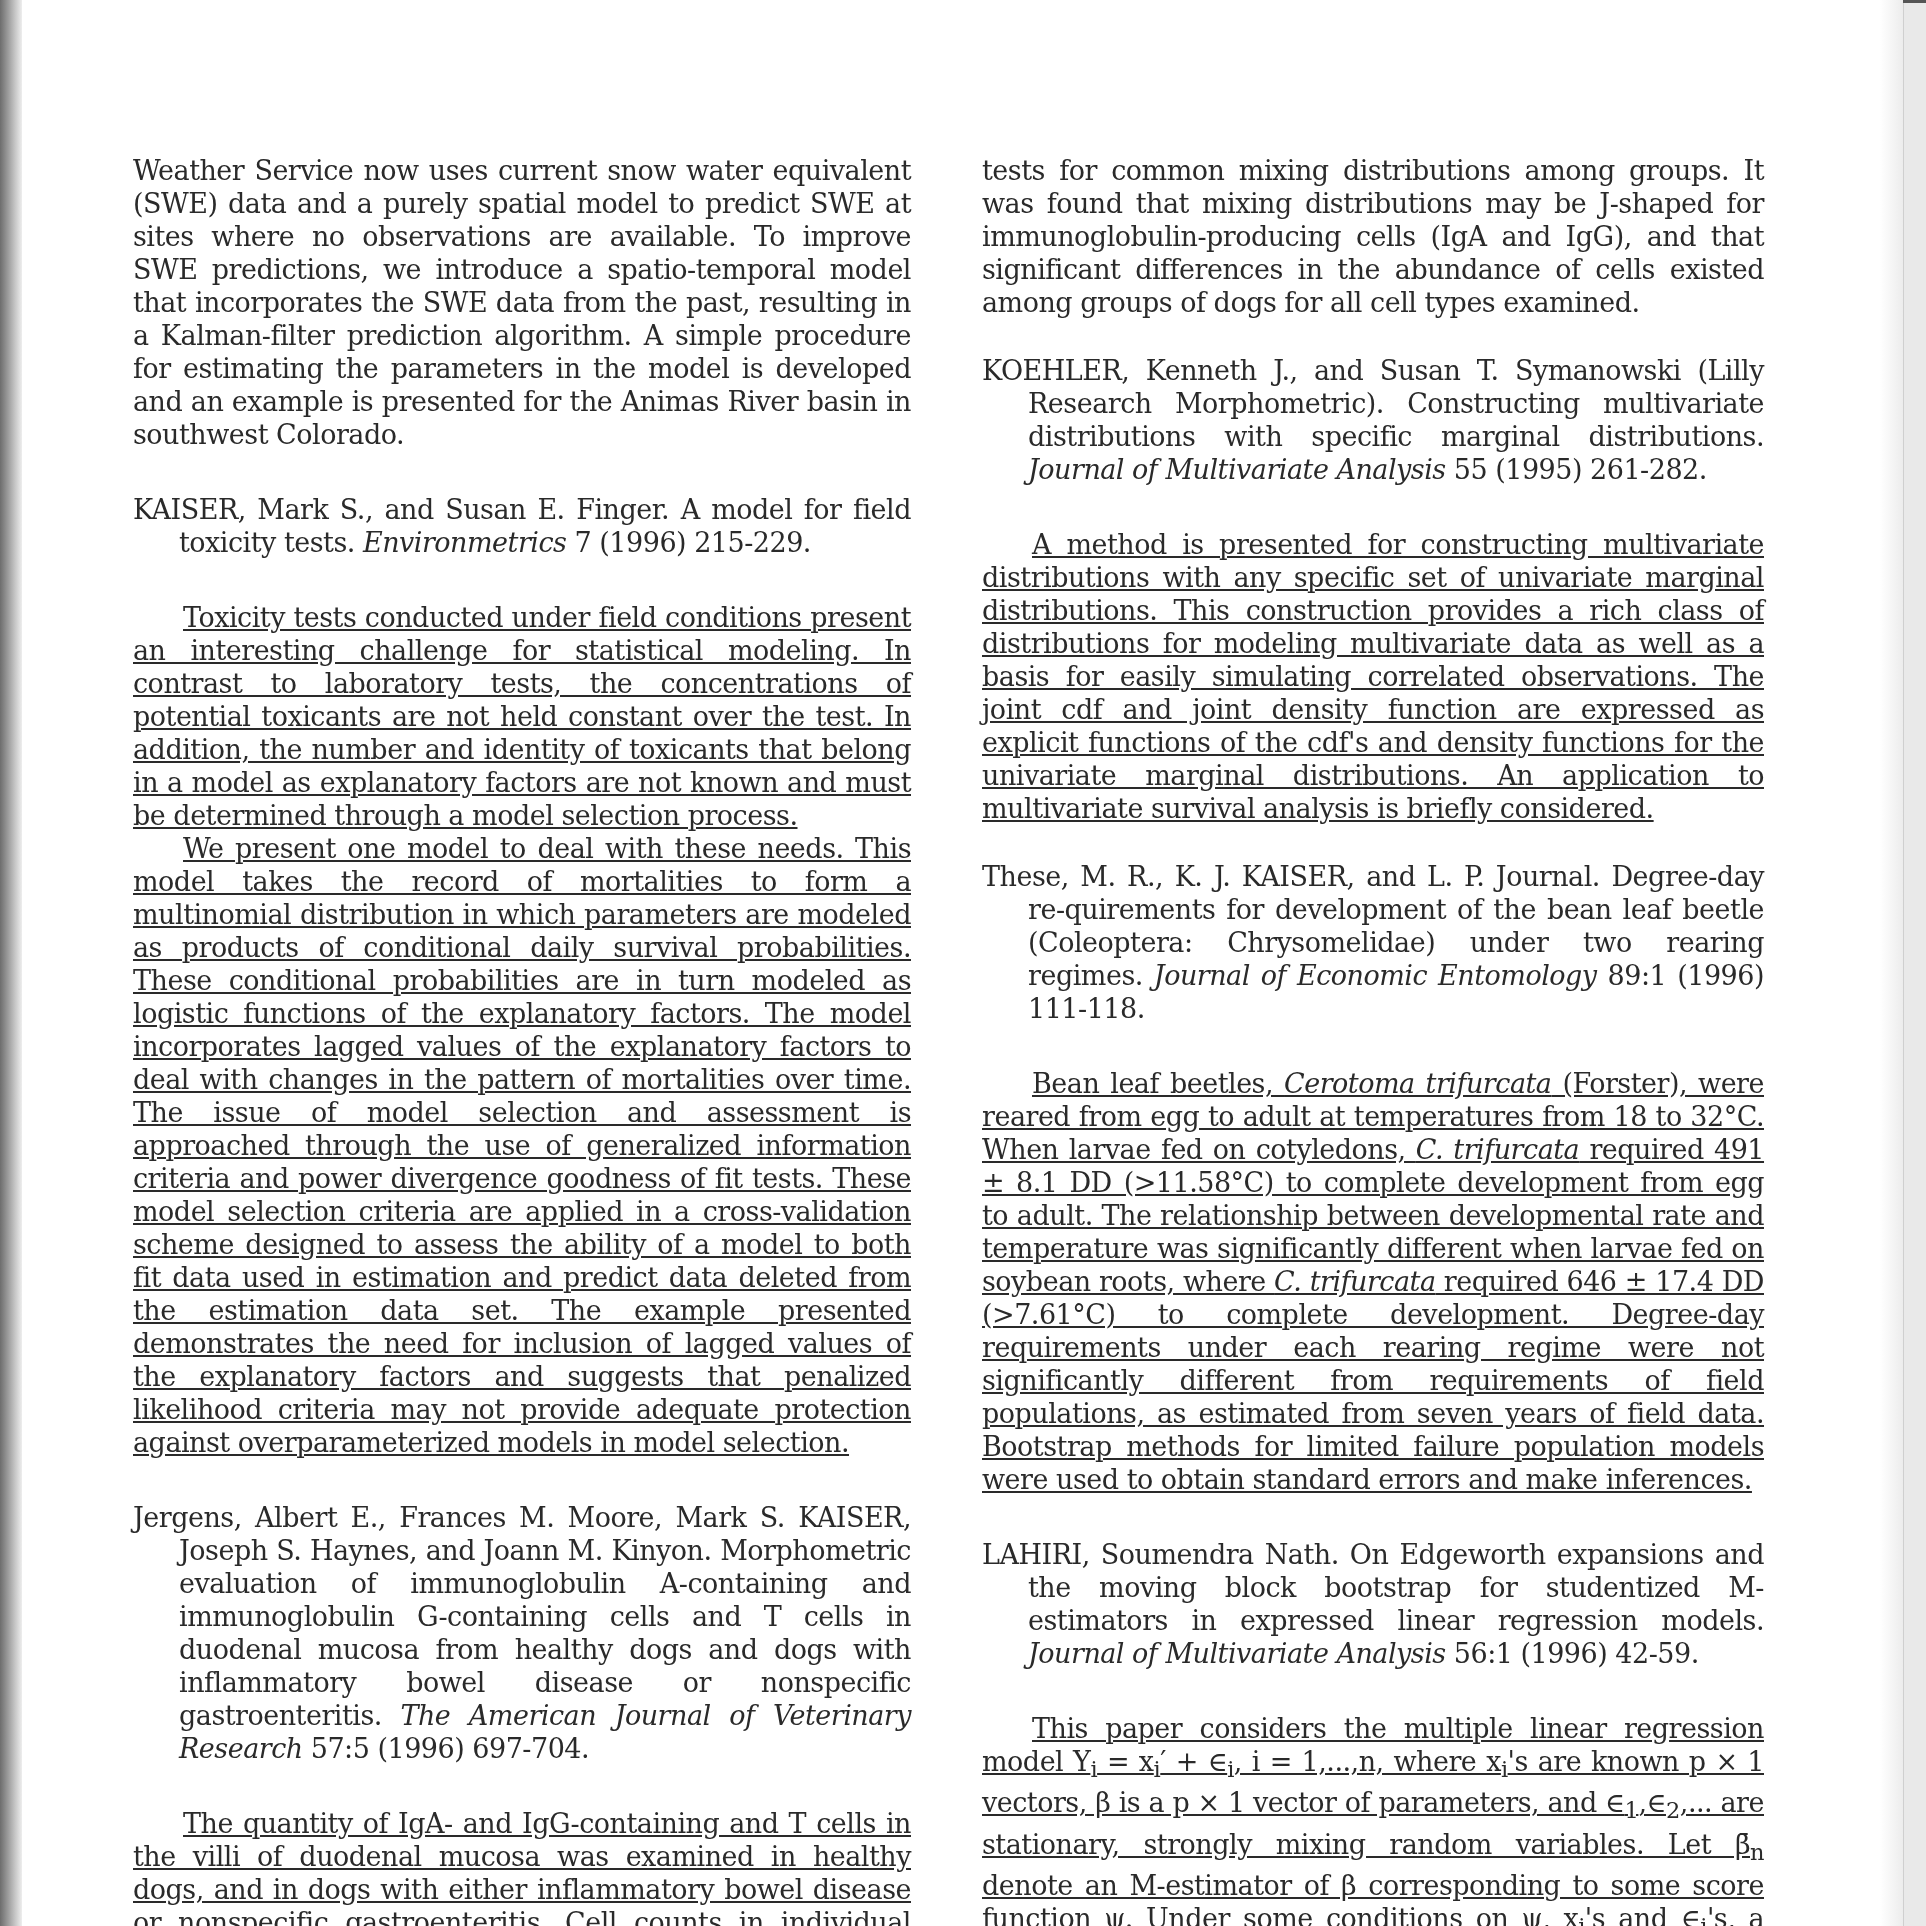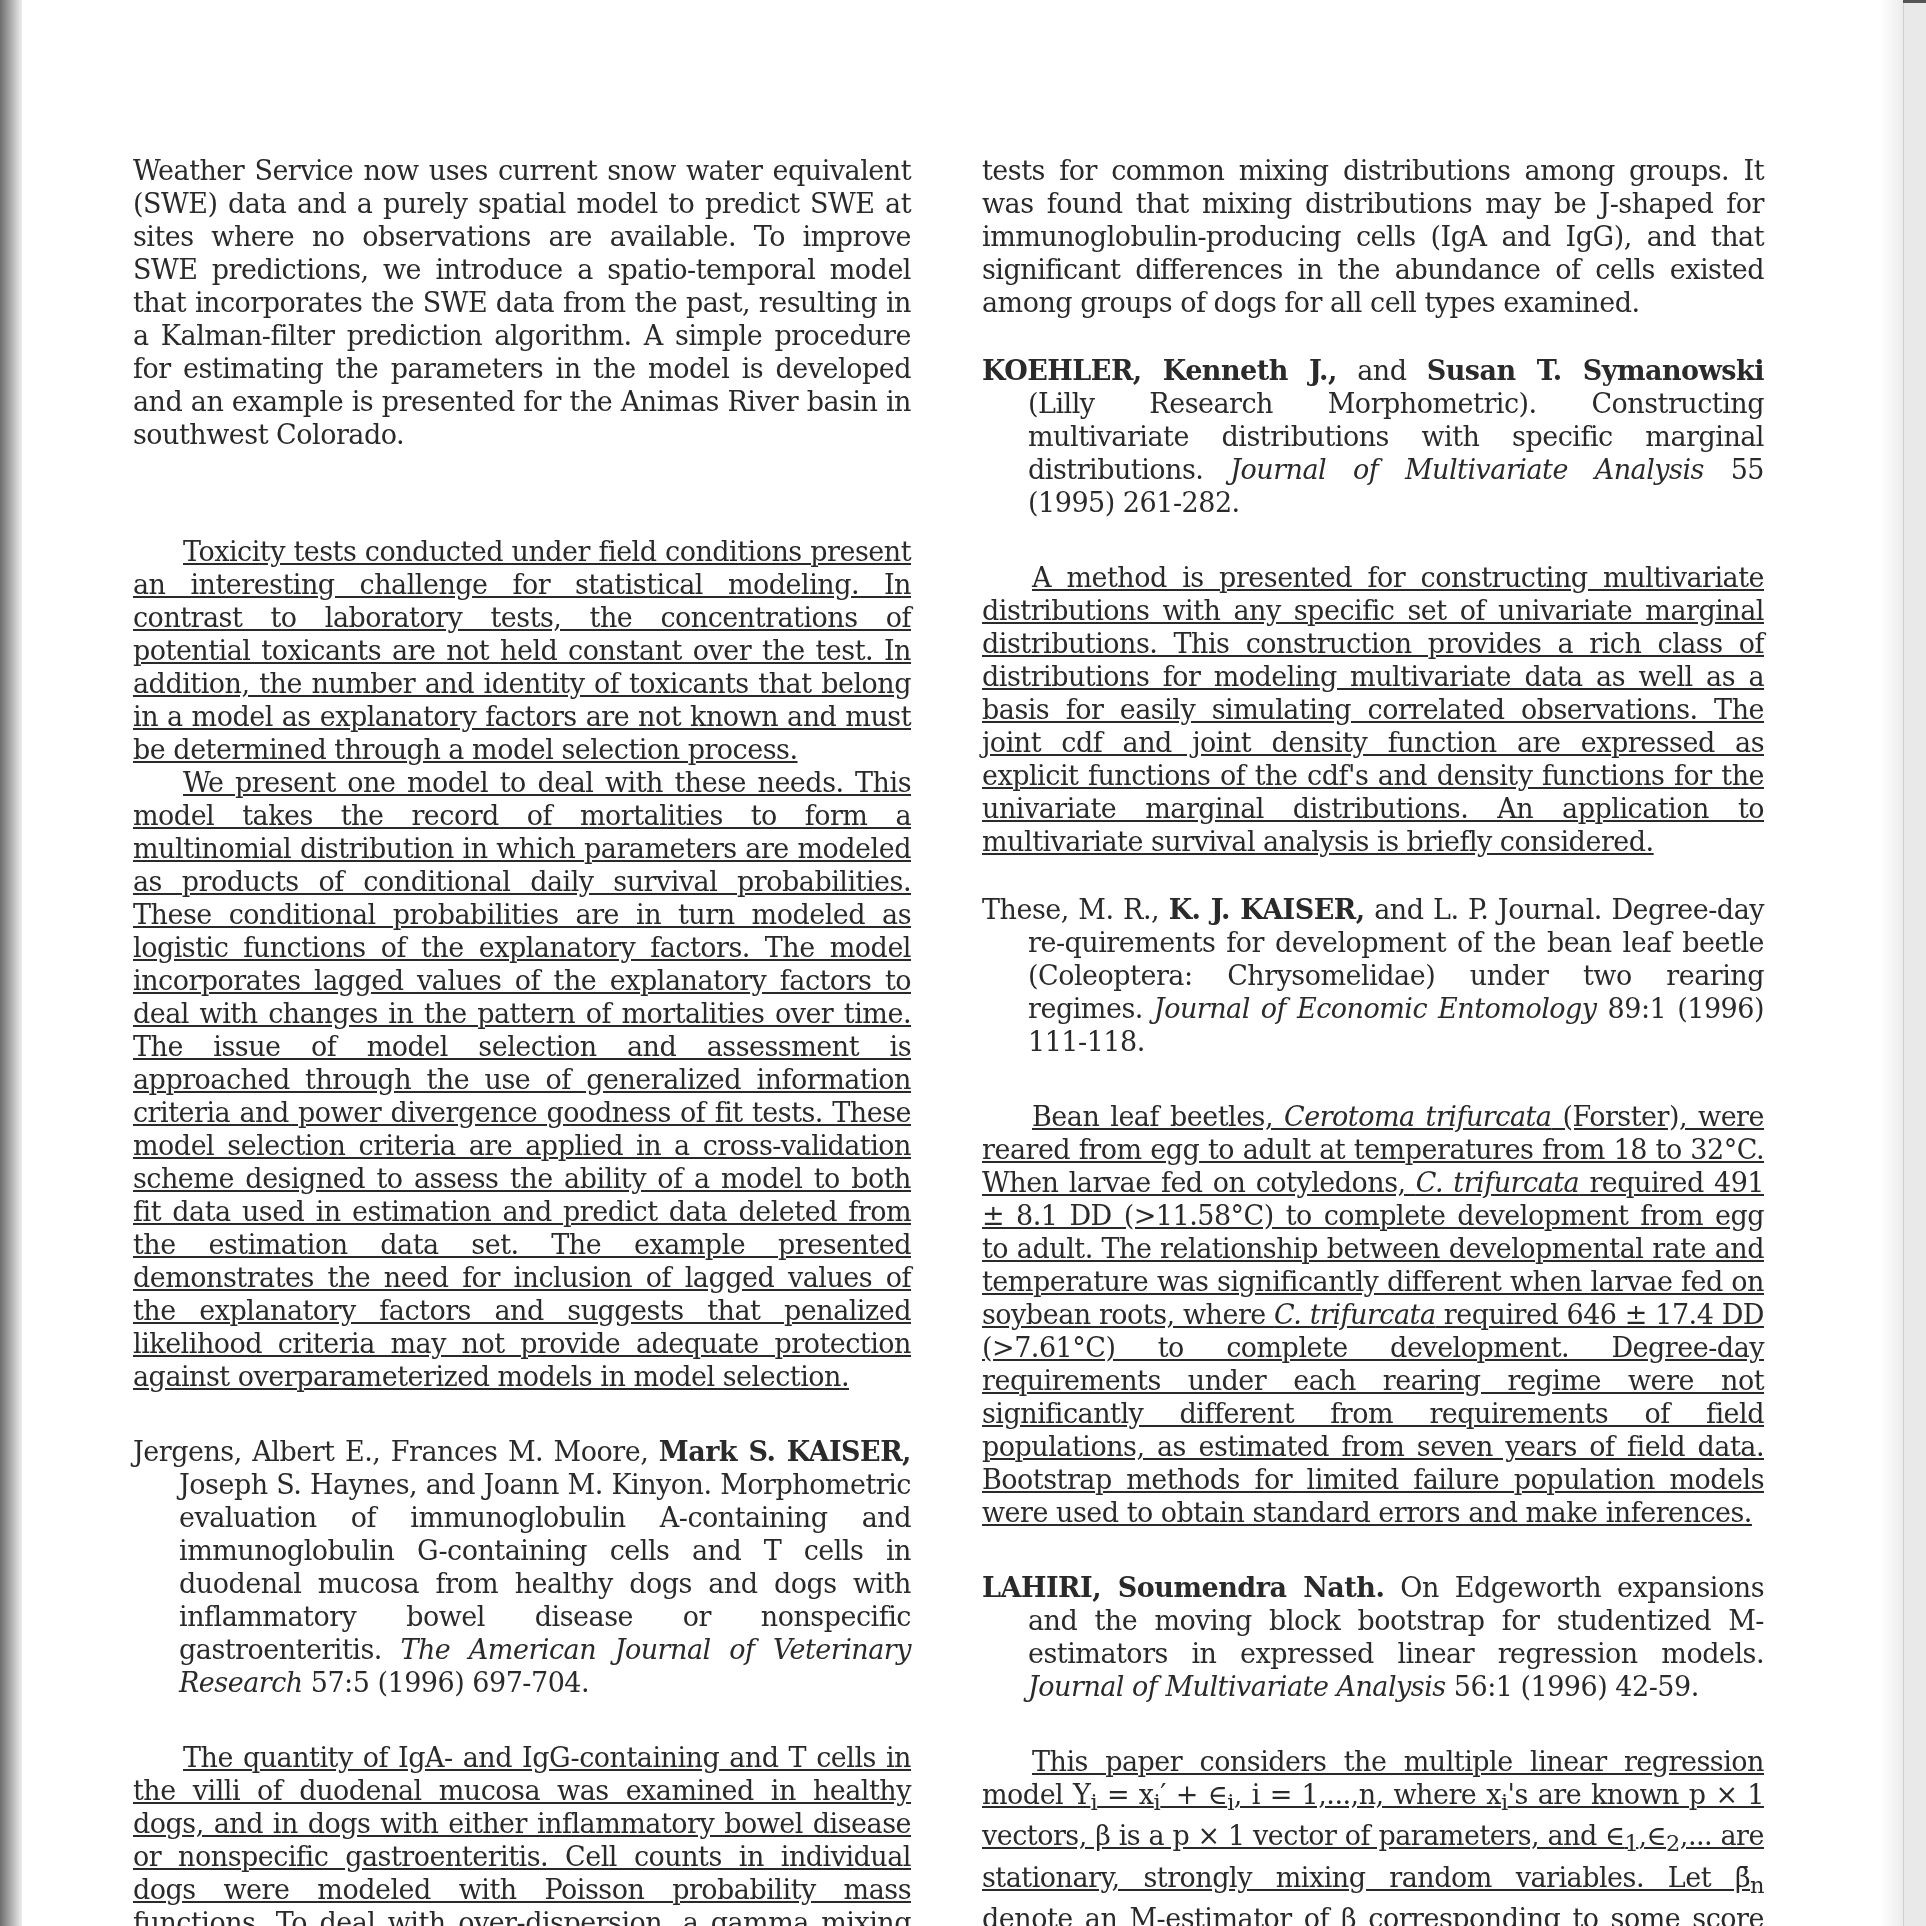--- a/index.html
+++ b/index.html
@@ -27,36 +27,37 @@
     font-size: 27px; line-height: 33px; text-align: justify;
     letter-spacing: -0.5px;
   }
   .col-left  { left: 133px; }
   .col-right { left: 982px; width: 782px; }
   p { margin: 0; }
   .para-indent { text-indent: 50px; text-decoration: underline; }
   .gap { height: 42px; }
   .gap-s { height: 35px; }
   .citation { padding-left: 46px; text-indent: -46px; }
-  .b { font-weight: bold; }
+  .b { font-weight: normal; }
   .i { font-style: italic; }
 </style>
 </head>
 <body>
 
 <div class="edge-left"></div>
 <div class="edge-right-shade"></div>
 <div class="edge-right"></div>
 <div class="edge-right-top"></div>
 
 <div class="column col-left">
   <p>Weather Service now uses current snow water equivalent (SWE) data and a purely spatial model to predict SWE at sites where no observations are available. To improve SWE predictions, we introduce a spatio-temporal model that incorporates the SWE data from the past, resulting in a Kalman-filter prediction algorithm. A simple procedure for estimating the parameters in the model is developed and an example is presented for the Animas River basin in southwest Colorado.</p>
 
   <div class="gap"></div>
 
+  <p class="citation"><span class="b">KAISER, Mark S.,</span><span> and Susan E. Finger. </span><span>A model for field toxicity tests. </span><span class="i">Environmetrics</span><span> 7 (1996) 215-229.</span></p>
 
   <div class="gap"></div>
 
   <p class="para-indent">Toxicity tests conducted under field conditions present an interesting challenge for statistical modeling. In contrast to laboratory tests, the concentrations of potential toxicants are not held constant over the test. In addition, the number and identity of toxicants that belong in a model as explanatory factors are not known and must be determined through a model selection process.</p>
   <p class="para-indent">We present one model to deal with these needs. This model takes the record of mortalities to form a multinomial distribution in which parameters are modeled as products of conditional daily survival probabilities. These conditional probabilities are in turn modeled as logistic functions of the explanatory factors. The model incorporates lagged values of the explanatory factors to deal with changes in the pattern of mortalities over time. The issue of model selection and assessment is approached through the use of generalized information criteria and power divergence goodness of fit tests. These model selection criteria are applied in a cross-validation scheme designed to assess the ability of a model to both fit data used in estimation and predict data deleted from the estimation data set. The example presented demonstrates the need for inclusion of lagged values of the explanatory factors and suggests that penalized likelihood criteria may not provide adequate protection against overparameterized models in model selection.</p>
 
   <div class="gap"></div>
 
   <p class="citation"><span>Jergens, Albert E., Frances M. Moore, </span><span class="b">Mark S. KAISER,</span><span> Joseph S. Haynes, and Joann M. Kinyon. </span><span>Morphometric evaluation of immunoglobulin A-containing and immunoglobulin G-containing cells and T cells in duodenal mucosa from healthy dogs and dogs with inflammatory bowel disease or nonspecific gastroenteritis. </span><span class="i">The American Journal of Veterinary Research</span><span> 57:5 (1996) 697-704.</span></p>
 

